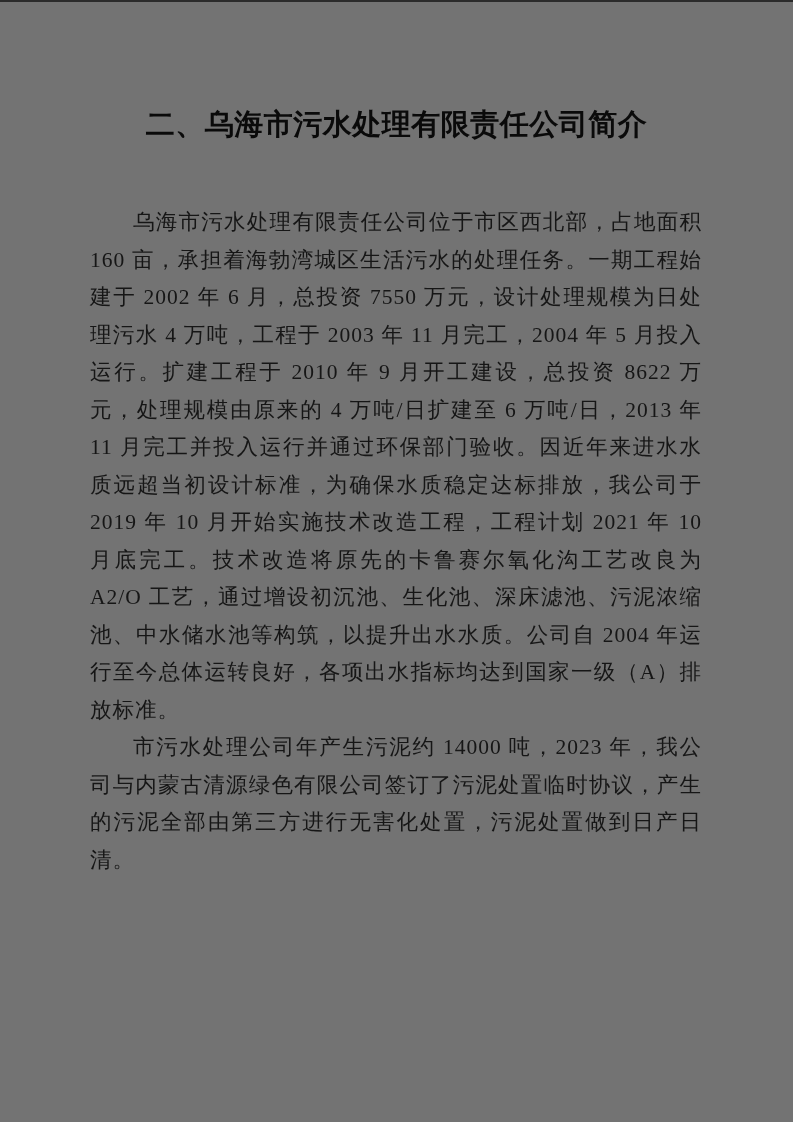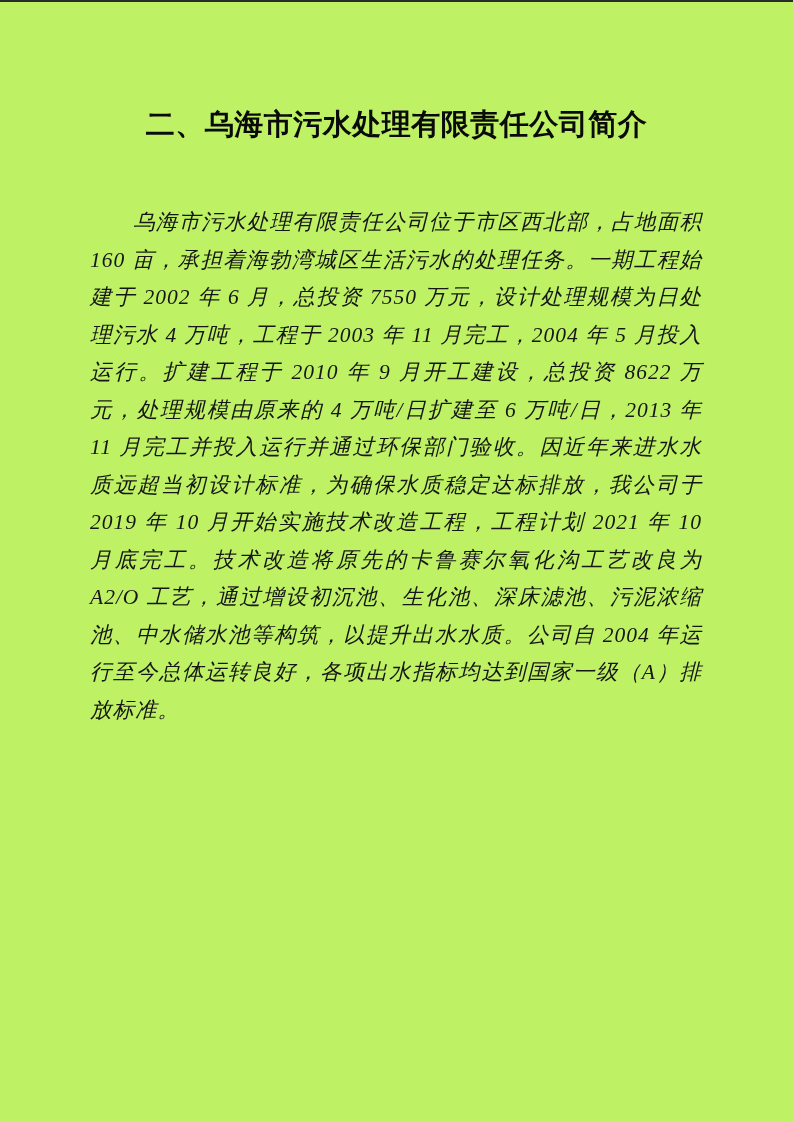--- a/index.html
+++ b/index.html
@@ -5,21 +5,21 @@
   html, body {
     margin: 0;
     padding: 0;
     background: #ffffff;
   }
   .page {
     position: relative;
     width: 793px;
     height: 1122px;
     margin: 0 auto;
-    background: #bef264;
+    background: #737373;
     color: #141414;
     font-family: "Liberation Serif", "DejaVu Serif", serif;
     overflow: hidden;
     box-sizing: border-box;
   }
   .scan-edge {
     position: absolute;
     top: 0;
     left: 0;
     width: 100%;
@@ -37,30 +37,30 @@
     color: #0a0a0a;
   }
   .doc-body {
     margin-top: 57px;
     padding: 0 91px 0 90px;
     font-size: 21.5px;
     line-height: 37.5px;
     letter-spacing: 1px;
     text-align: justify;
     color: #161616;
-    font-style: italic;
   }
   .doc-body p {
     margin: 0;
     padding: 0;
     text-indent: 2em;
   }
 </style>
 </head>
 <body>
 
 <div class="page">
   <div class="scan-edge"></div>
   <h1 class="doc-title">二、乌海市污水处理有限责任公司简介</h1>
   <div class="doc-body">
     <p>乌海市污水处理有限责任公司位于市区西北部，占地面积 160 亩，承担着海勃湾城区生活污水的处理任务。一期工程始建于 2002 年 6 月，总投资 7550 万元，设计处理规模为日处理污水 4 万吨，工程于 2003 年 11 月完工，2004 年 5 月投入运行。扩建工程于 2010 年 9 月开工建设，总投资 8622 万元，处理规模由原来的 4 万吨/日扩建至 6 万吨/日，2013 年 11 月完工并投入运行并通过环保部门验收。因近年来进水水质远超当初设计标准，为确保水质稳定达标排放，我公司于 2019 年 10 月开始实施技术改造工程，工程计划 2021 年 10 月底完工。技术改造将原先的卡鲁赛尔氧化沟工艺改良为 A2/O 工艺，通过增设初沉池、生化池、深床滤池、污泥浓缩池、中水储水池等构筑，以提升出水水质。公司自 2004 年运行至今总体运转良好，各项出水指标均达到国家一级（A）排放标准。</p>
+    <p>市污水处理公司年产生污泥约 14000 吨，2023 年，我公司与内蒙古清源绿色有限公司签订了污泥处置临时协议，产生的污泥全部由第三方进行无害化处置，污泥处置做到日产日清。</p>
   </div>
 </div>
 
 </body></html>

